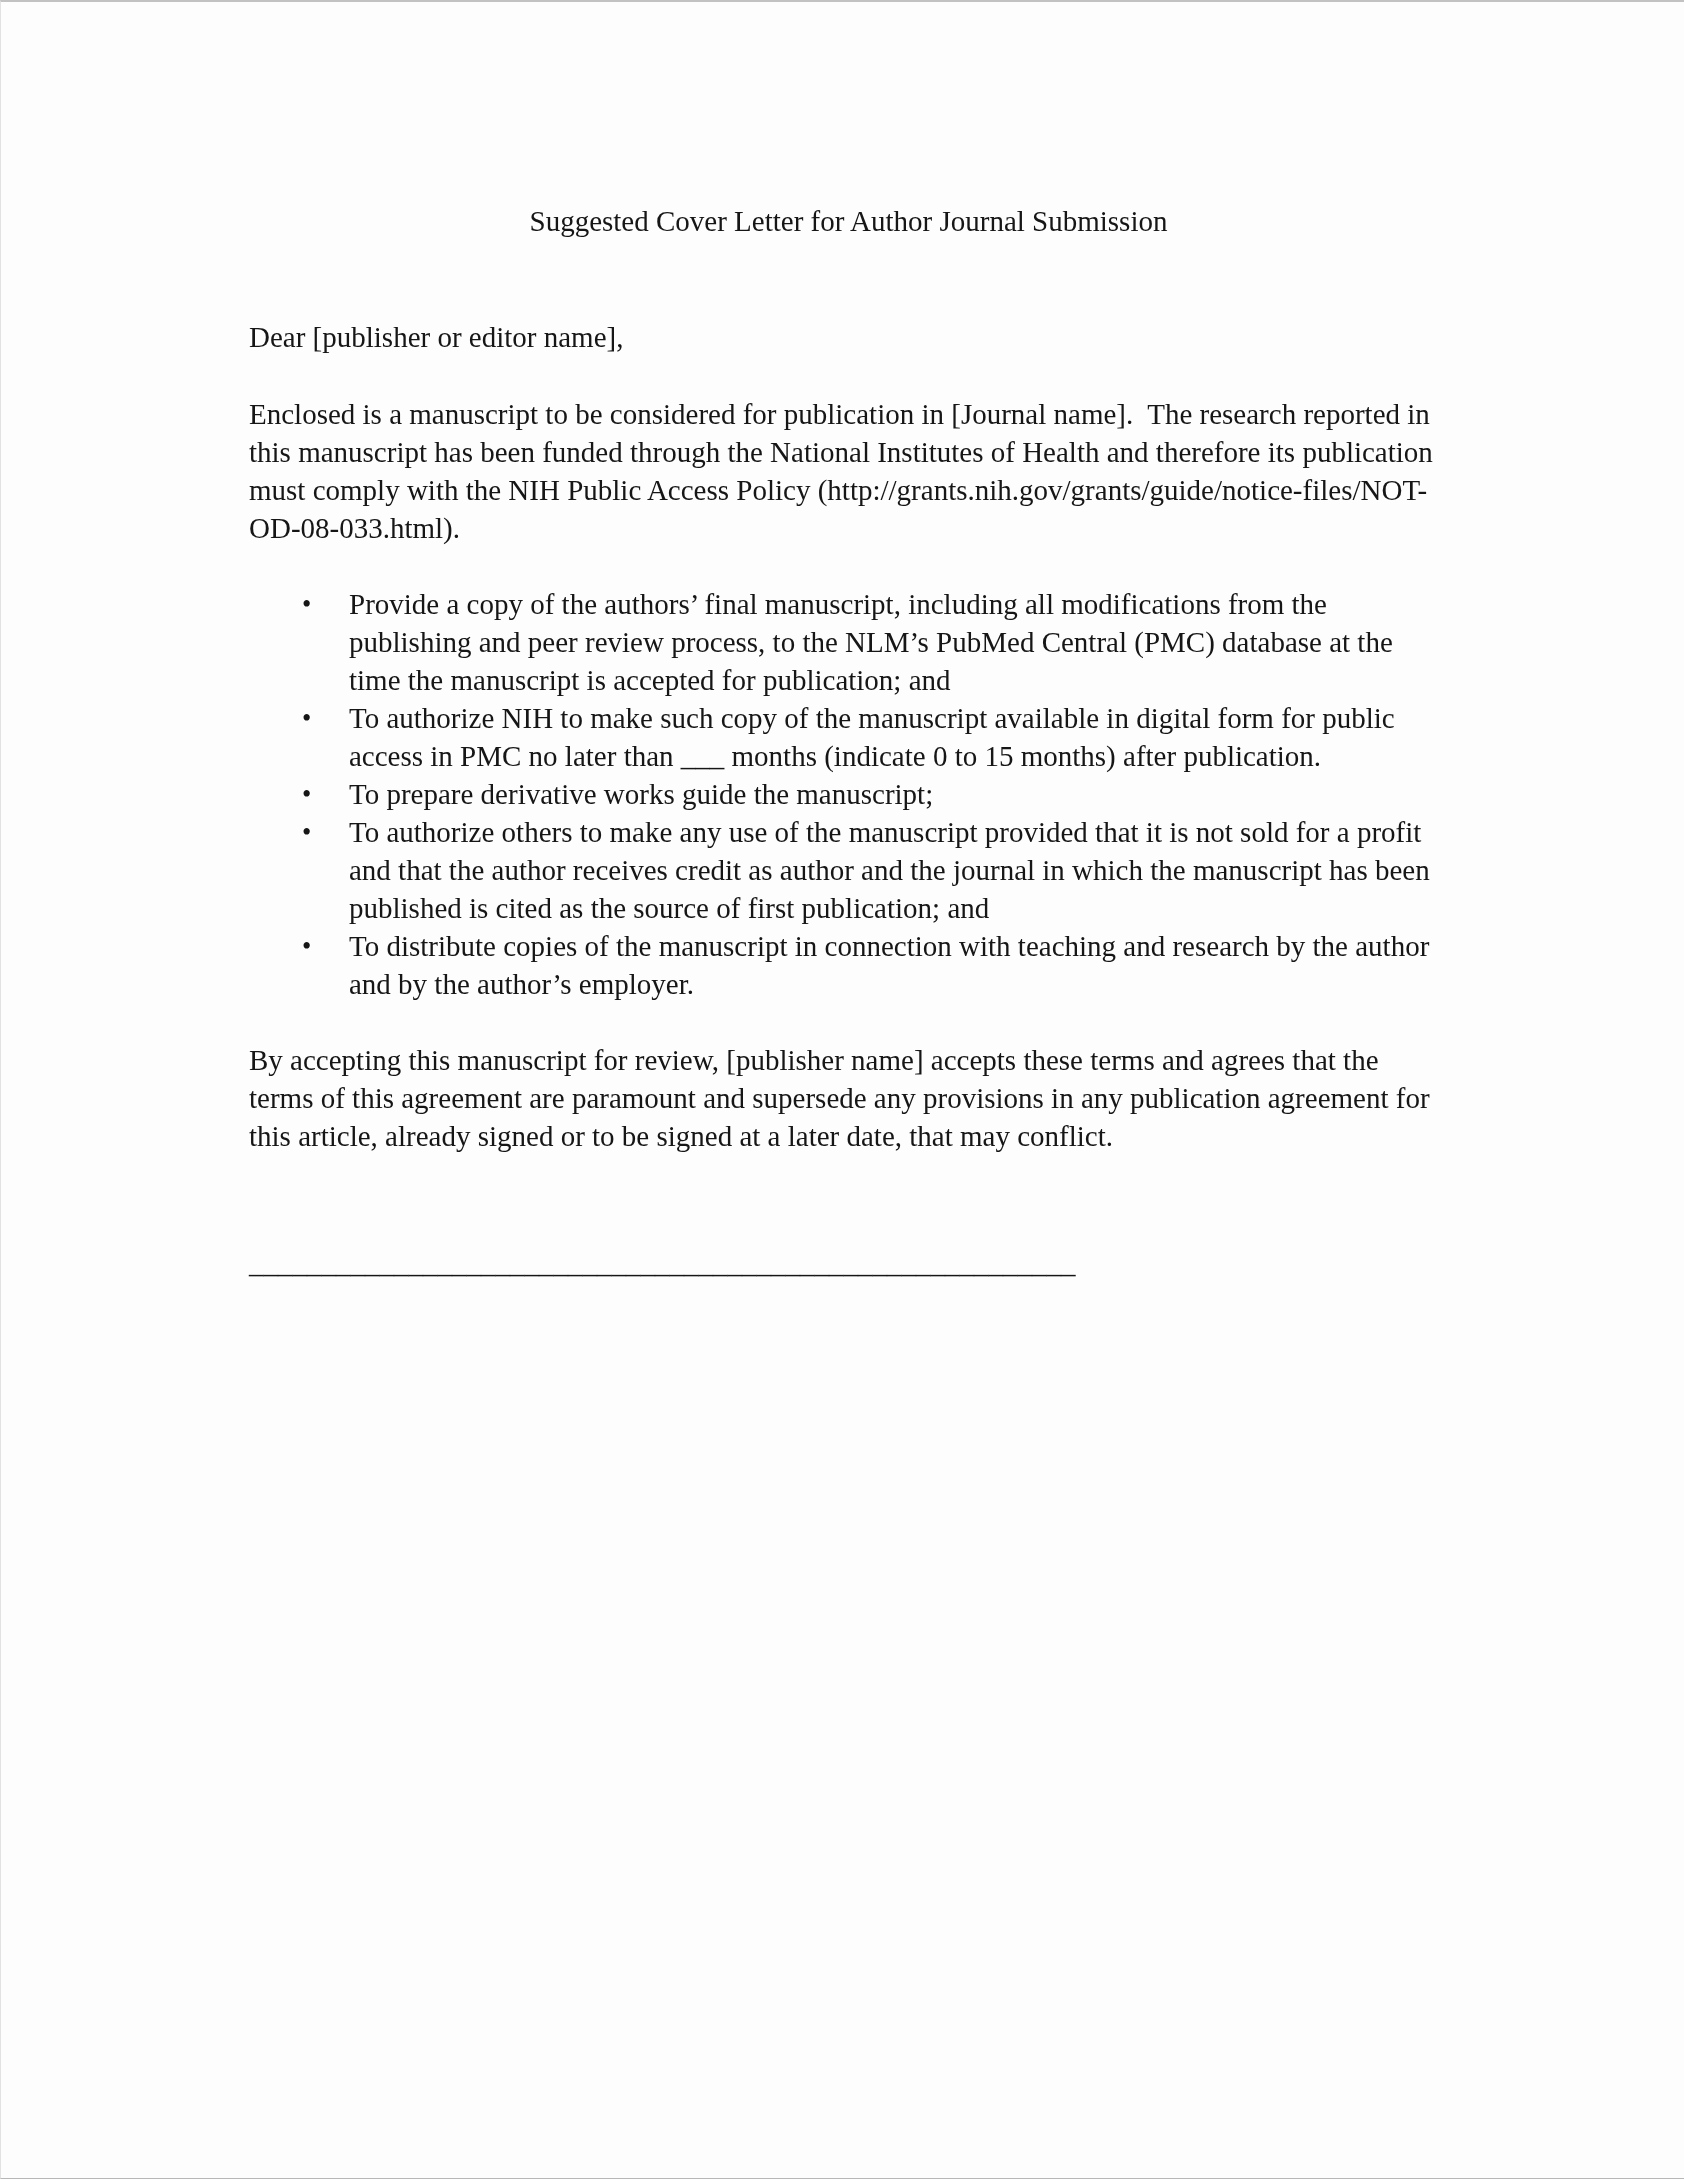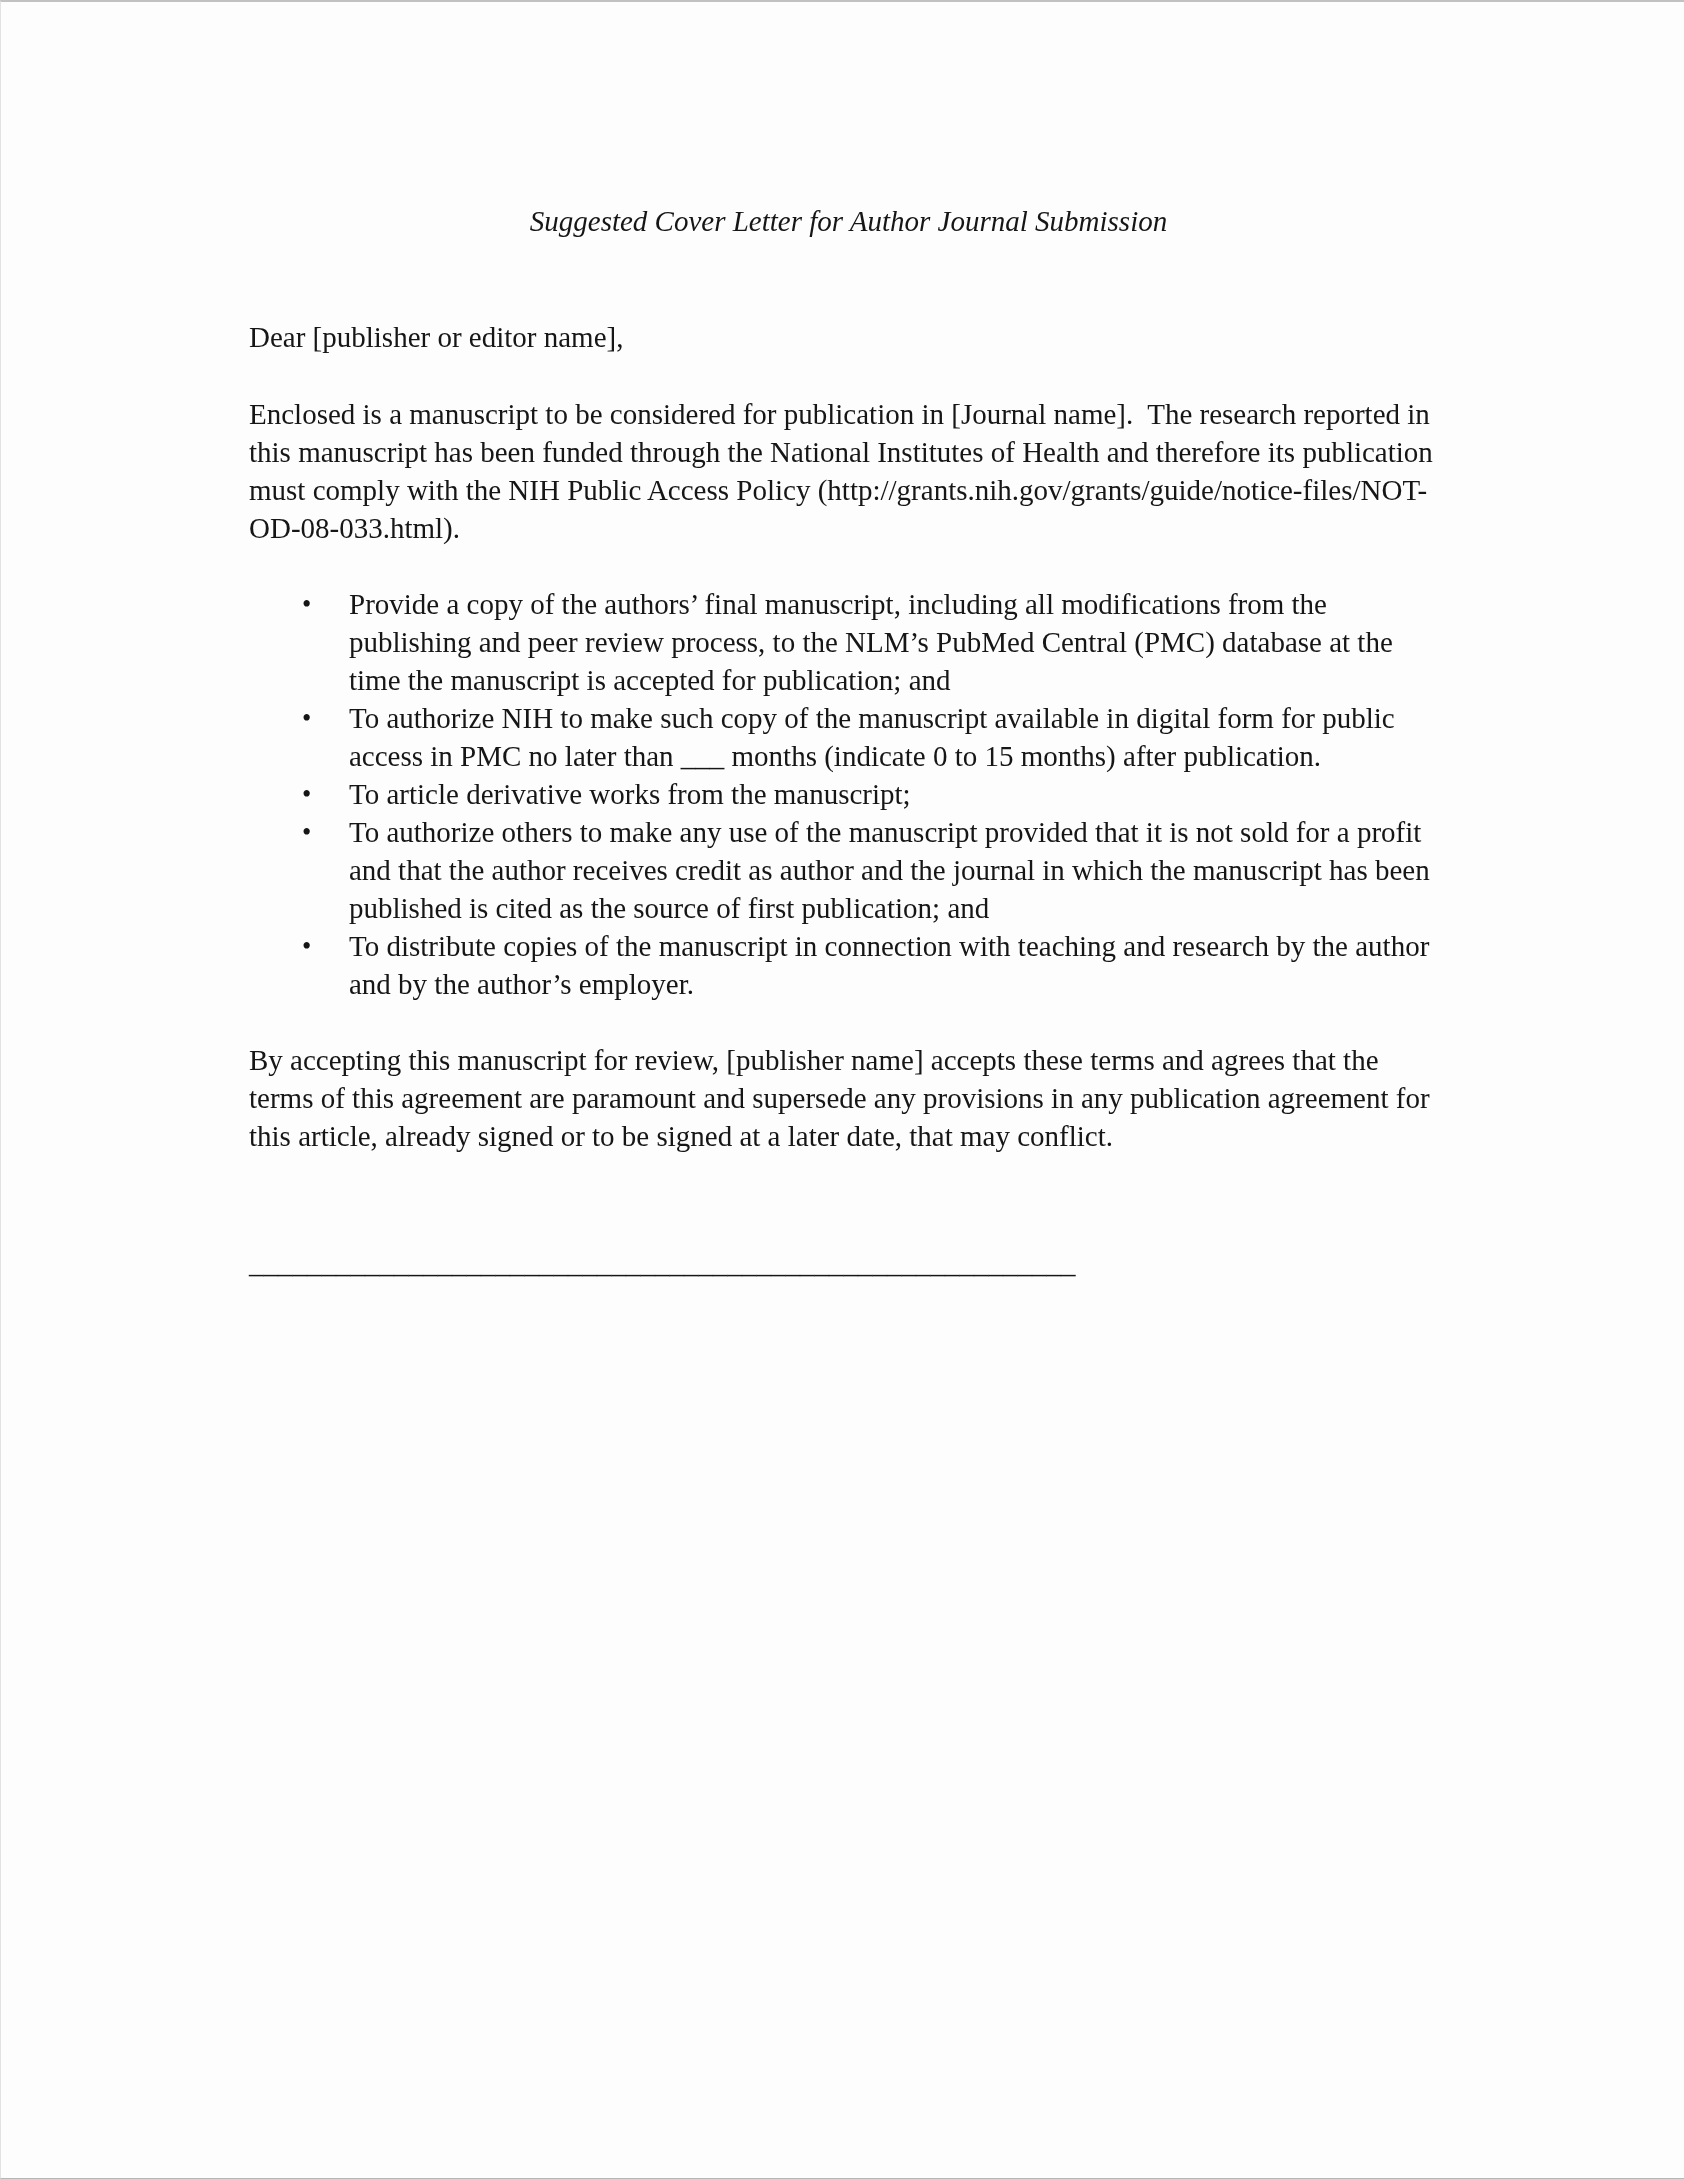--- a/index.html
+++ b/index.html
@@ -27,21 +27,20 @@
     top: 200px;
     width: 1199px;
     font-size: 29px;
     line-height: 38px;
   }
   .doc-title {
     text-align: center;
     margin: 0 0 78px 0;
     font-size: 29px;
     font-weight: normal;
-    font-style: italic;
   }
   .salutation {
     margin: 0 0 39px 0;
   }
   .para {
     margin: 0 0 38px 0;
     white-space: pre-wrap;
   }
   .para.no-gap {
     margin-bottom: 0;
@@ -94,21 +93,21 @@
       <li class="bullet-item">
         <span class="bullet-dot">•</span>
         <span class="bullet-text">Provide a copy of the authors’ final manuscript, including all modifications from the publishing and peer review process, to the NLM’s PubMed Central (PMC) database at the time the manuscript is accepted for publication; and</span>
       </li>
       <li class="bullet-item">
         <span class="bullet-dot">•</span>
         <span class="bullet-text">To authorize NIH to make such copy of the manuscript available in digital form for public access in PMC no later than ___ months (indicate 0 to 15 months) after publication.</span>
       </li>
       <li class="bullet-item">
         <span class="bullet-dot">•</span>
-        <span class="bullet-text">To article derivative works from the manuscript;</span>
+        <span class="bullet-text">To prepare derivative works guide the manuscript;</span>
       </li>
       <li class="bullet-item">
         <span class="bullet-dot">•</span>
         <span class="bullet-text">To authorize others to make any use of the manuscript provided that it is not sold for a profit and that the author receives credit as author and the journal in which the manuscript has been published is cited as the source of first publication; and</span>
       </li>
       <li class="bullet-item">
         <span class="bullet-dot">•</span>
         <span class="bullet-text">To distribute copies of the manuscript in connection with teaching and research by the author and by the author’s employer.</span>
       </li>
     </ul>

